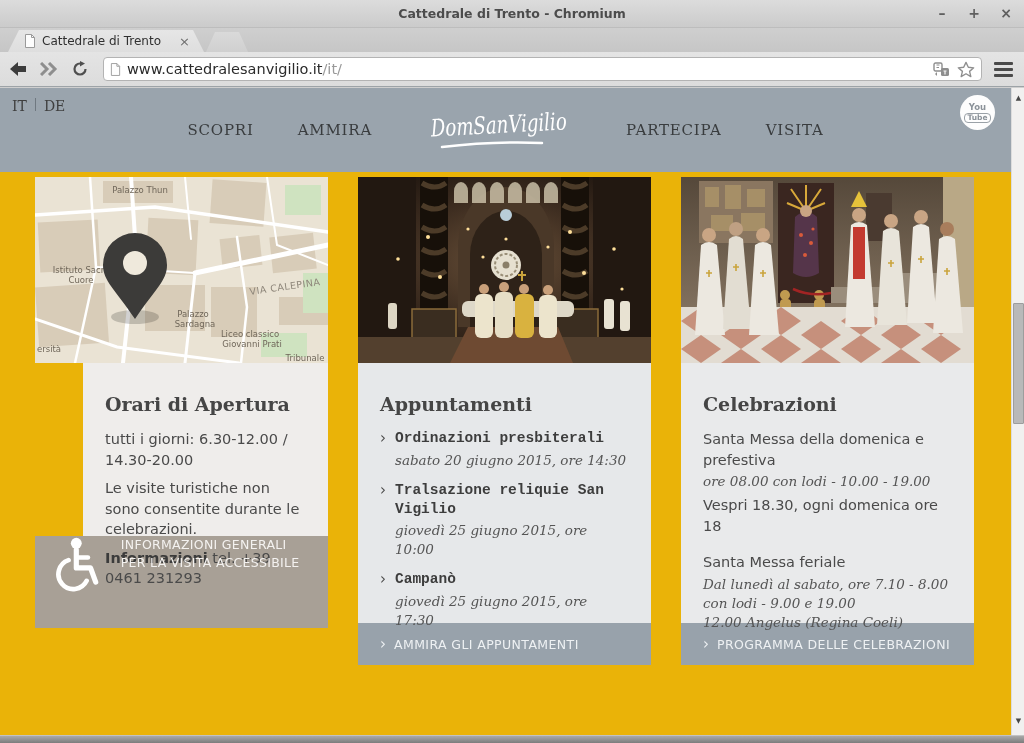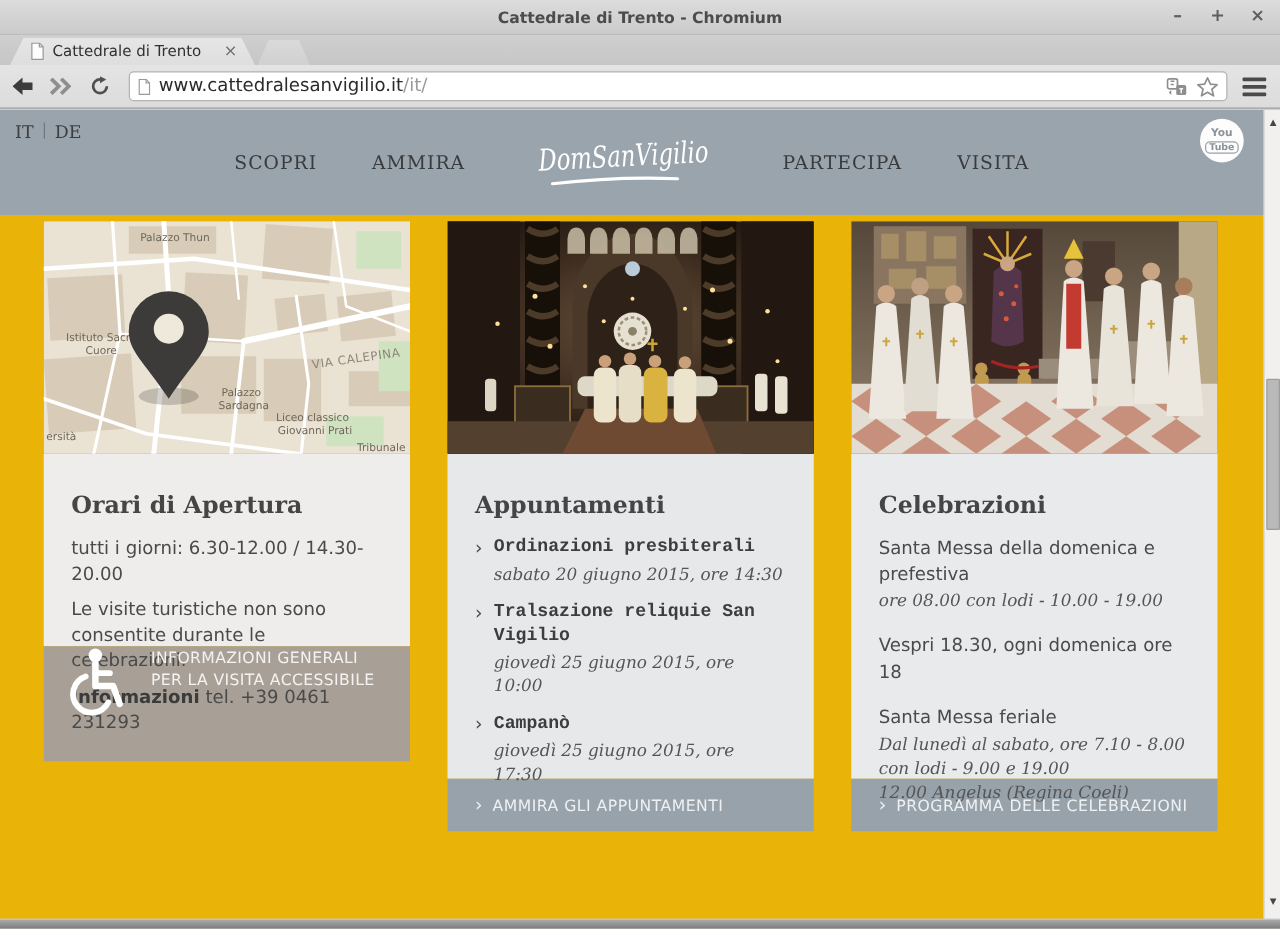--- a/index.html
+++ b/index.html
@@ -65,21 +65,21 @@
     border-radius:4px; padding:0 2px; line-height:8px; margin-top:1px; }
 
   
   .content { position:absolute; top:172px; left:0; width:1011px; height:563px; background:#eab308; }
   .card { position:absolute; top:5px; width:293px; }
   .card-img { width:293px; height:186px; display:block; }
   .card1 { left:35px; } .card2 { left:358px; } .card3 { left:681px;border-radius:25px; }
   .card-body { padding:20px 22px; }
   .card-title { font-family:"DejaVu Serif","Liberation Serif",serif; font-size:19px;
     font-weight:bold; color:#454545; margin:10px 0 14px; }
-  .body1 { background:#efedeb; height:154px; }
+  .body1 { background:#efedeb; height:173px;margin-left:48px; }
   .body2 { background:#e6e8ea; height:260px; }
   .body3 { background:#e9eaeb; height:260px; }
   .txt { font-size:14.5px; color:#4a4a4a; line-height:1.42; margin-bottom:8px; }
   .txt b { color:#3b3b3b; }
   .date { font-family:"DejaVu Serif","Liberation Serif",serif; font-style:italic;
     font-size:13.5px; color:#555; line-height:1.4; }
   .appt { display:flex; margin-bottom:11px; }
   .appt-chevron { color:#4a4a4a; font-size:15px; margin-right:9px; line-height:18px; }
   .appt-title { font-size:14.5px; font-weight:bold; color:#3d3d3d; line-height:1.3;
     margin-bottom:3px; cursor:pointer;font-family:Liberation Mono, monospace; }
@@ -441,21 +441,21 @@
           <g stroke="#caa43c" stroke-width="1.6">
             <path d="M25 96 h6 M28 93 v7 M52 90 h6 M55 87 v7 M79 96 h6 M82 93 v7"></path>
             <path d="M207 86 h6 M210 83 v7 M237 82 h6 M240 79 v7 M263 94 h6 M266 91 v7"></path>
           </g>
         </g>
         <path d="M112 112 Q 130 120 150 116" stroke="#a22424" stroke-width="2.5" fill="none"></path>
       </svg>
       <div class="card-body body3">
         <div class="card-title">Celebrazioni</div>
         <div class="txt" style="margin-bottom:2px">Santa Messa della domenica e prefestiva</div>
-        <div class="date" style="margin-bottom:16px">ore 08.00 con lodi - 10.00 - 19.00</div>
+        <div class="date" style="margin-bottom:4px">ore 08.00 con lodi - 10.00 - 19.00</div>
         <div class="txt" style="margin-bottom:16px">Vespri 18.30, ogni domenica ore 18</div>
         <div class="txt" style="margin-bottom:2px">Santa Messa feriale</div>
         <div class="date">Dal lunedì al sabato, ore 7.10 - 8.00 con lodi - 9.00 e 19.00</div>
         <div class="date">12.00 Angelus (Regina Coeli)</div>
       </div>
       <div class="card-footer">
         <span class="fchev">›</span>
         <span class="flabel">PROGRAMMA DELLE CELEBRAZIONI</span>
       </div>
     </div>

